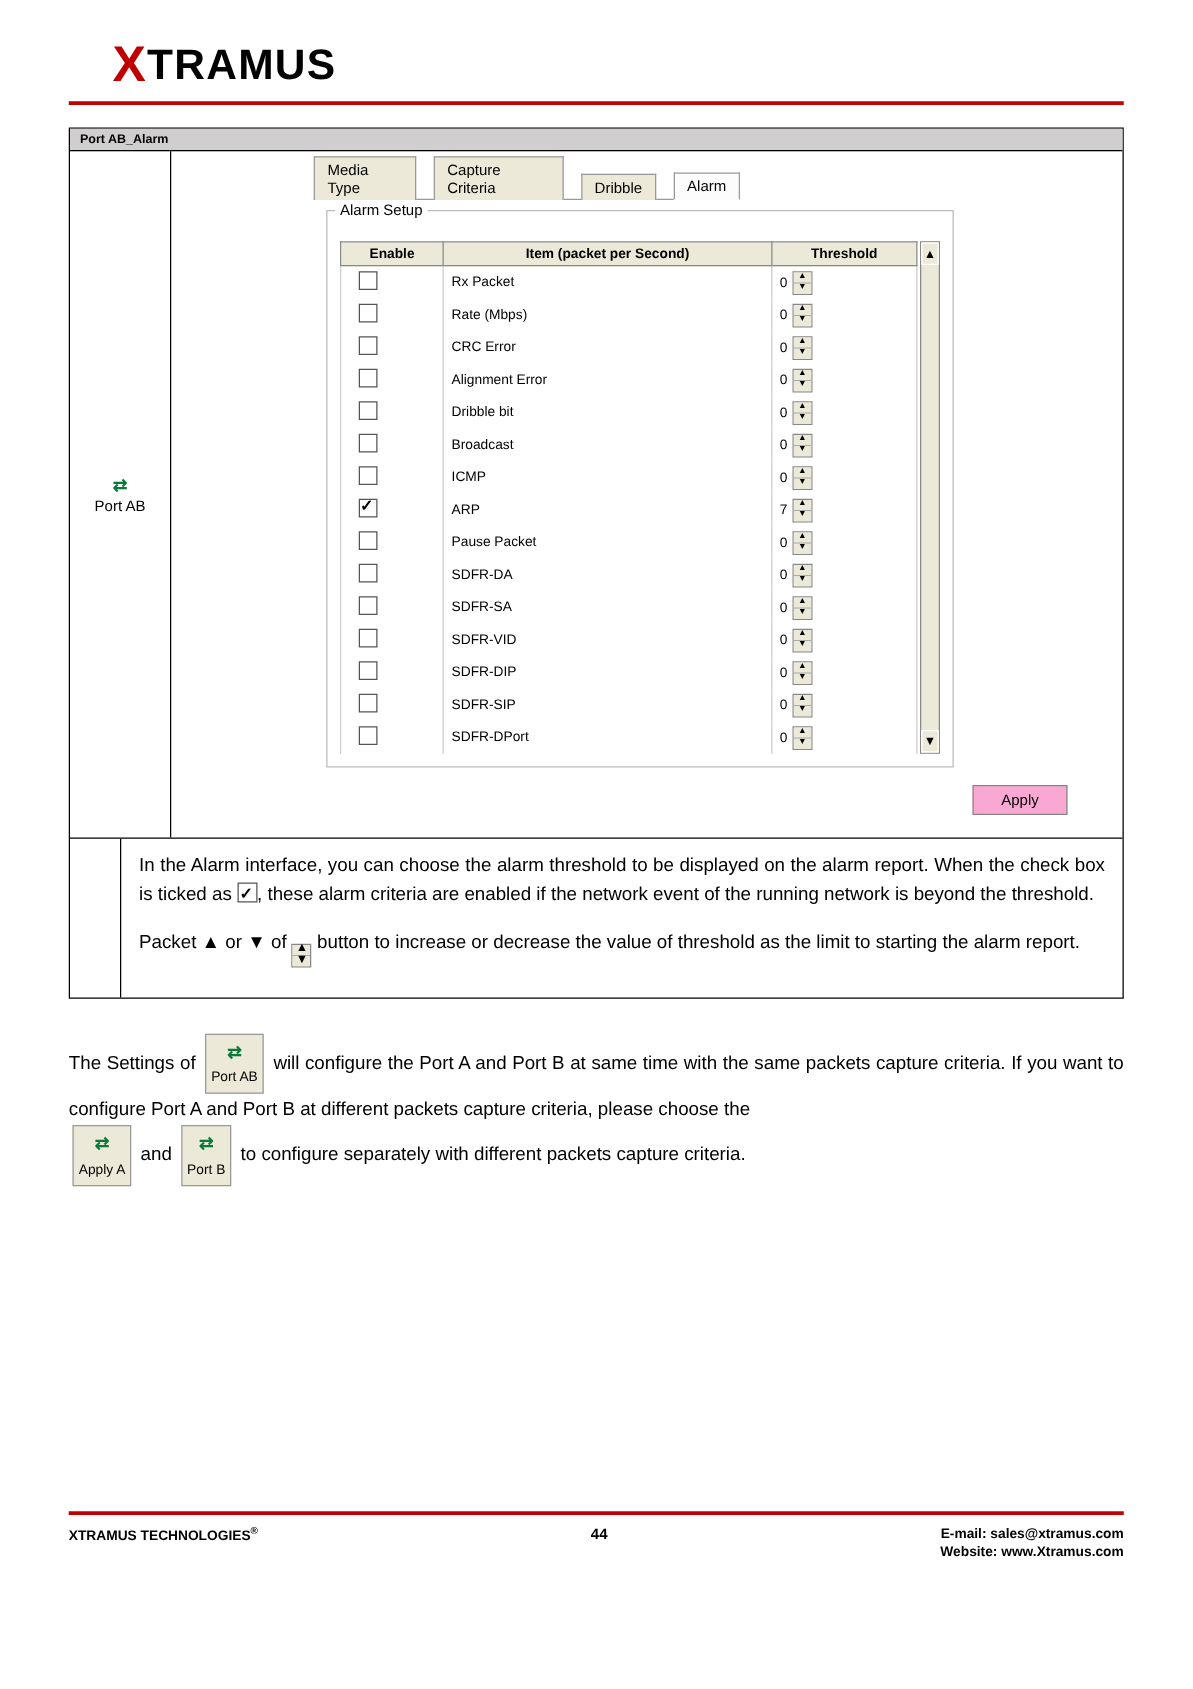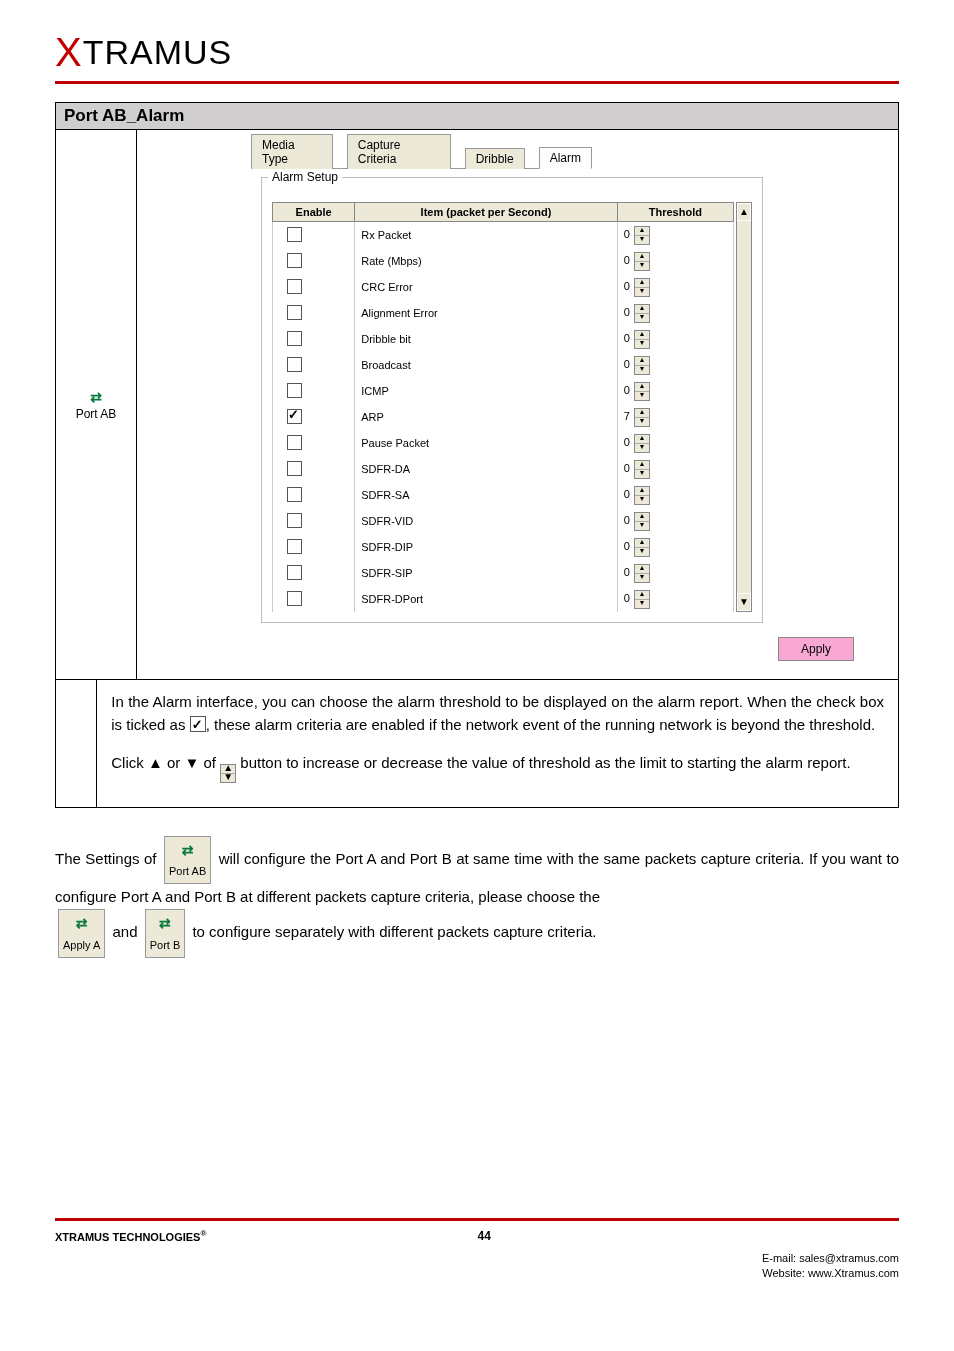--- a/index.html
+++ b/index.html
@@ -11,43 +11,44 @@
   }
   .page {
     width: 954px;
     margin: 0 auto;
     padding: 30px 55px 20px 55px;
     box-sizing: border-box;
     position: relative;
   }
   .logo {
     font-size: 34px;
-    font-weight: normal;
+    font-weight: bold;
     letter-spacing: 1px;
     color: #000;
+    margin-left: 35px;
   }
   .logo .x {
     color: #c00000;
     font-size: 40px;
     vertical-align: -2px;
   }
   .brand-hr {
     border: none;
     border-top: 3px solid #c00000;
     margin: 6px 0 18px 0;
   }
   .outer-box {
     border: 1px solid #000;
     margin-bottom: 28px;
   }
   .section-title {
     background: #d0cece;
     font-weight: bold;
     padding: 3px 8px;
-    font-size: 17px;
+    font-size: 10px;
     border-bottom: 1px solid #000;
   }
   .content-row {
     display: flex;
     border-bottom: 1px solid #000;
   }
   .content-row:last-child { border-bottom: none; }
   .left-cell {
     width: 80px;
     border-right: 1px solid #000;
@@ -260,23 +261,22 @@
     margin-top: 6px;
   }
   .footer .left { font-weight: bold; }
   .footer .left sup { font-size: 8px; }
   .footer .center {
     font-weight: bold;
     font-size: 12px;
   }
   .footer .right {
     text-align: right;
-    font-weight: normal;
+    font-weight: bold;
     line-height: 1.4;
-    margin-top: 22px;
   }
   .tri { font-size: 10px; }
 </style>
 </head>
 <body>
 
 <div class="page">
 
   <div class="logo">
     <span class="x">X</span><span>TRAMUS</span>
@@ -449,21 +449,21 @@
     </div>
 
     <div class="content-row">
       <div class="left-cell"></div>
       <div class="desc">
         <p>
           <span>In the Alarm interface, you can choose the alarm threshold to be displayed on the alarm report. When the check box is ticked as</span>
           <span class="inline-chk"></span><span>, these alarm criteria are enabled if the network event of the running network is beyond the threshold.</span>
         </p>
         <p>
-          <span>Click ▲ or ▼ of </span><span class="inline-spin">
+          <span>Packet ▲ or ▼ of </span><span class="inline-spin">
               <span class="spin-btn"><span class="tri">▲</span></span>
               <span class="spin-btn"><span class="tri">▼</span></span>
             </span><span> button to increase or decrease the value of threshold as the limit to starting the alarm report.</span>
         </p>
       </div>
     </div>
   </div>
 
   <div class="body-text">
     <span>The Settings of </span>

